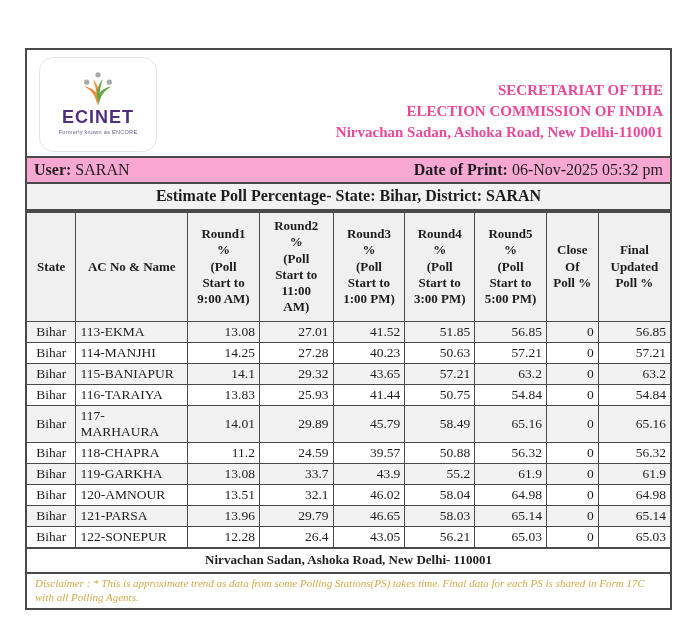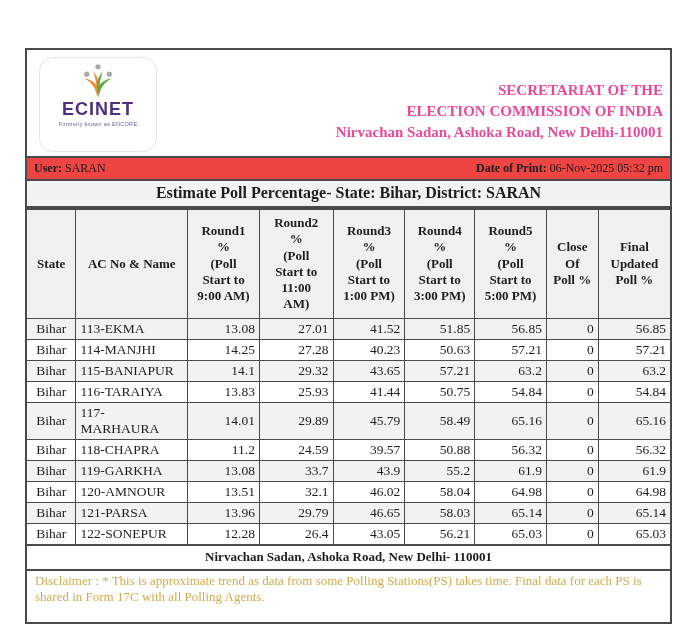--- a/index.html
+++ b/index.html
@@ -24,21 +24,21 @@
     background: #fff;
   }
   .logo-box {
     position: absolute;
     left: 12px; top: 7px;
     width: 118px; height: 95px;
     border: 1px solid #e4e4e4;
     border-radius: 14px;
     background: #fff;
     text-align: center;
-    padding-top: 4px;
+    padding-top: 12px;
   }
   .logo-box svg { width: 42px; height: 38px; display: block; margin: 0 auto; }
   .logo-word {
     font-family: "Liberation Sans", sans-serif;
     font-weight: bold;
     font-size: 18px;
     letter-spacing: 1px;
     color: #4f2d7f;
     line-height: 1.05;
   }
@@ -61,22 +61,22 @@
   }
 
   
   .meta-row {
     display: flex;
     justify-content: space-between;
     align-items: center;
     border: 2px solid #4a4a4a;
     border-top: none;
     padding: 3px 7px;
-    font-size: 12px;
-    background: #ef4444;
+    font-size: 16px;
+    background: #f9a8d4;
   }
   .meta-row b { font-weight: bold; }
   .meta-left, .meta-right { white-space: nowrap; }
 
   
   .title-bar {
     border: 2px solid #4a4a4a;
     border-top: none;
     background: #f2f2f2;
     text-align: center;
@@ -121,24 +121,25 @@
     border-top: none;
     text-align: center;
     font-weight: bold;
     font-size: 13px;
     padding: 3px 0 4px 0;
     background: #fff;
   }
   .disclaimer {
     border: 2px solid #4a4a4a;
     border-top: none;
-    font-size: 13px;
+    font-size: 11px;
     line-height: 1.28;
-    padding: 2px 8px 16px 8px;
-    background: #fff;
+    padding: 2px 8px 4px 8px;
+    background: #fff;
+    font-style: italic;
   }
 </style>
 </head>
 <body>
 
 <div class="doc">
 
   <div class="header-box">
     <div class="logo-box">
       <svg viewBox="0 0 104 88" aria-hidden="true">

